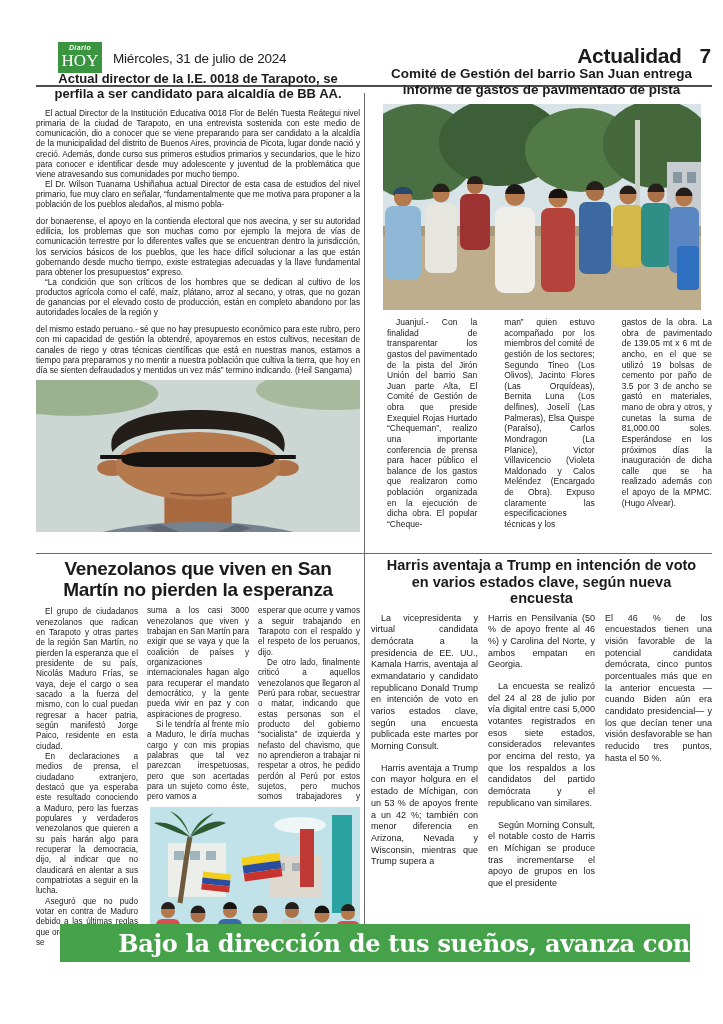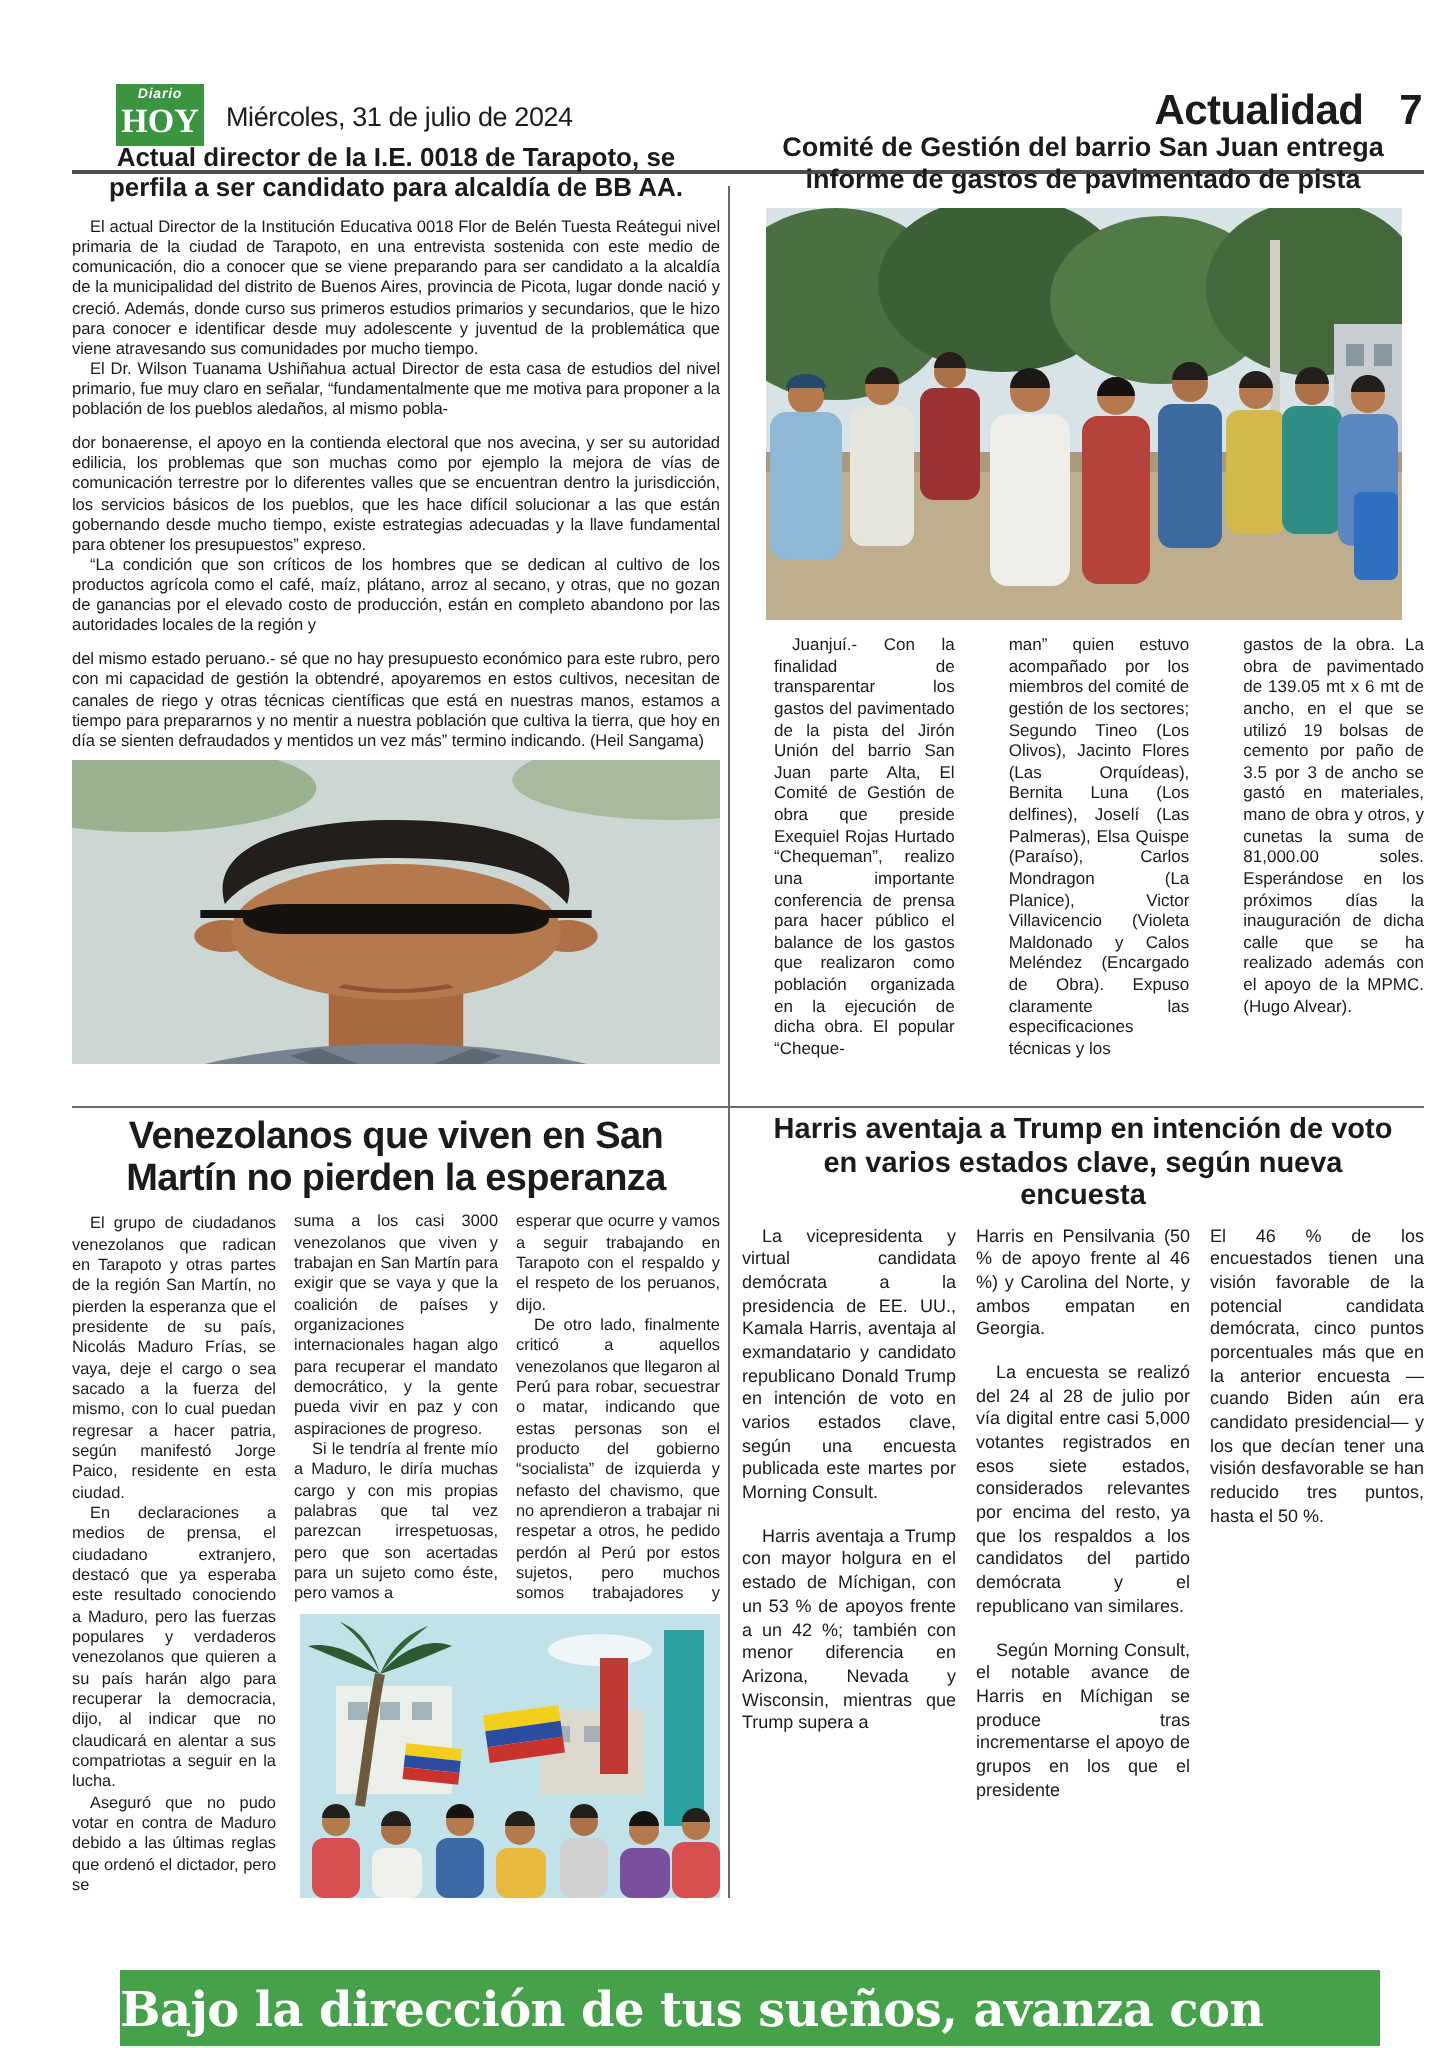--- a/index.html
+++ b/index.html
@@ -3,21 +3,21 @@
 <meta charset="utf-8">
 <style>
   html,body { margin:0; padding:0; background:#fff; }
   .page { position:relative; width:723px; height:1024px; background:#fff; overflow:hidden;
           font-family:"Liberation Sans", sans-serif; color:#1b1b1b; }
 
   
   .logo { position:absolute; left:58px; top:42px; width:44px; background:var(--logo_green,#3a9440);
           color:#fff; text-align:center; padding:2px 0 3px; }
   .logo-diario { font-size:7px; font-weight:bold; font-style:italic; letter-spacing:.4px; line-height:1.1; }
-  .logo-hoy { font-size:17px; font-weight:bold; font-family:"Liberation Serif", serif; line-height:1.05; }
+  .logo-hoy { font-size:17px; font-weight:normal; font-family:"Liberation Serif", serif; line-height:1.05; }
   .date { position:absolute; left:113px; top:51px; font-size:13.5px; letter-spacing:-.2px; }
   .section { position:absolute; right:12px; top:44px; font-size:21px; font-weight:bold; letter-spacing:-.3px; }
   .pageno { margin-left:18px; }
   .header-rule { position:absolute; left:36px; top:85px; width:676px; border-top:2.5px solid #4d4d4d; }
   .vrule { position:absolute; left:364px; top:93px; width:1.2px; height:856px; background:#6a6a6a; }
   .hrule { position:absolute; left:36px; top:553px; width:676px; height:1.2px; background:#6a6a6a; }
 
   .art { position:absolute; }
   h2,h3 { margin:0; }
   .cols { display:flex; gap:7px; text-align:justify; }
@@ -51,22 +51,22 @@
   .vz-photo { position:absolute; left:114px; top:201px; width:210px; height:142px; }
 
   
   .art-harris { left:371px; top:557px; width:341px; }
   .hr-headline { font-size:14.5px; text-align:center; line-height:1.14; margin:0 8px; }
   .hr-cols { margin-top:6px; font-size:9px; line-height:1.3; gap:10px; height:352px; overflow:hidden; }
   .hr-cols .col p { margin:0 0 10px; text-indent:10px; }
   .hr-cols .col.cont p:first-child { text-indent:0; }
 
   
-  .banner { position:absolute; left:60px; top:985px; width:630px; height:38px;
-            background:var(--banner_green,#46a24a); color:#fff; display:flex; align-items:center; justify-content:flex-start;
+  .banner { position:absolute; left:60px; top:924px; width:630px; height:38px;
+            background:var(--banner_green,#46a24a); color:#fff; display:flex; align-items:center; justify-content:flex-end;
             font-family:"DejaVu Serif", serif; font-weight:bold; font-size:24px; letter-spacing:-.3px; white-space:nowrap; }
 </style>
 </head>
 <body>
 
 <div class="page">
 
   <div class="logo">
     <div class="logo-diario">Diario</div>
     <div class="logo-hoy">HOY</div>
@@ -246,21 +246,21 @@
   <section class="art art-harris">
     <h2 class="hr-headline">Harris aventaja a Trump en intención de voto en varios estados clave, según nueva encuesta</h2>
     <div class="cols hr-cols">
       <div class="col">
           <p>La vicepresidenta y virtual candidata demócrata a la presidencia de EE. UU., Kamala Harris, aventaja al exmandatario y candidato republicano Donald Trump en intención de voto en varios estados clave, según una encuesta publicada este martes por Morning Consult.</p>
           <p>Harris aventaja a Trump con mayor holgura en el estado de Míchigan, con un 53 % de apoyos frente a un 42 %; también con menor diferencia en Arizona, Nevada y Wisconsin, mientras que Trump supera a</p>
         </div>
       <div class="col cont">
           <p>Harris en Pensilvania (50 % de apoyo frente al 46 %) y Carolina del Norte, y ambos empatan en Georgia.</p>
           <p>La encuesta se realizó del 24 al 28 de julio por vía digital entre casi 5,000 votantes registrados en esos siete estados, considerados relevantes por encima del resto, ya que los respaldos a los candidatos del partido demócrata y el republicano van similares.</p>
-          <p>Según Morning Consult, el notable avance de Harris en Míchigan se produce tras incrementarse el apoyo de grupos en los que el presidente</p>
+          <p>Según Morning Consult, el notable costo de Harris en Míchigan se produce tras incrementarse el apoyo de grupos en los que el presidente</p>
         </div>
       <div class="col cont">
           <p>El 46 % de los encuestados tienen una visión favorable de la potencial candidata demócrata, cinco puntos porcentuales más que en la anterior encuesta —cuando Biden aún era candidato presidencial— y los que decían tener una visión desfavorable se han reducido tres puntos, hasta el 50 %.</p>
         </div>
     </div>
   </section>
 
   <div class="banner">
     <span>Bajo la dirección de tus sueños, avanza con</span>
   </div>

